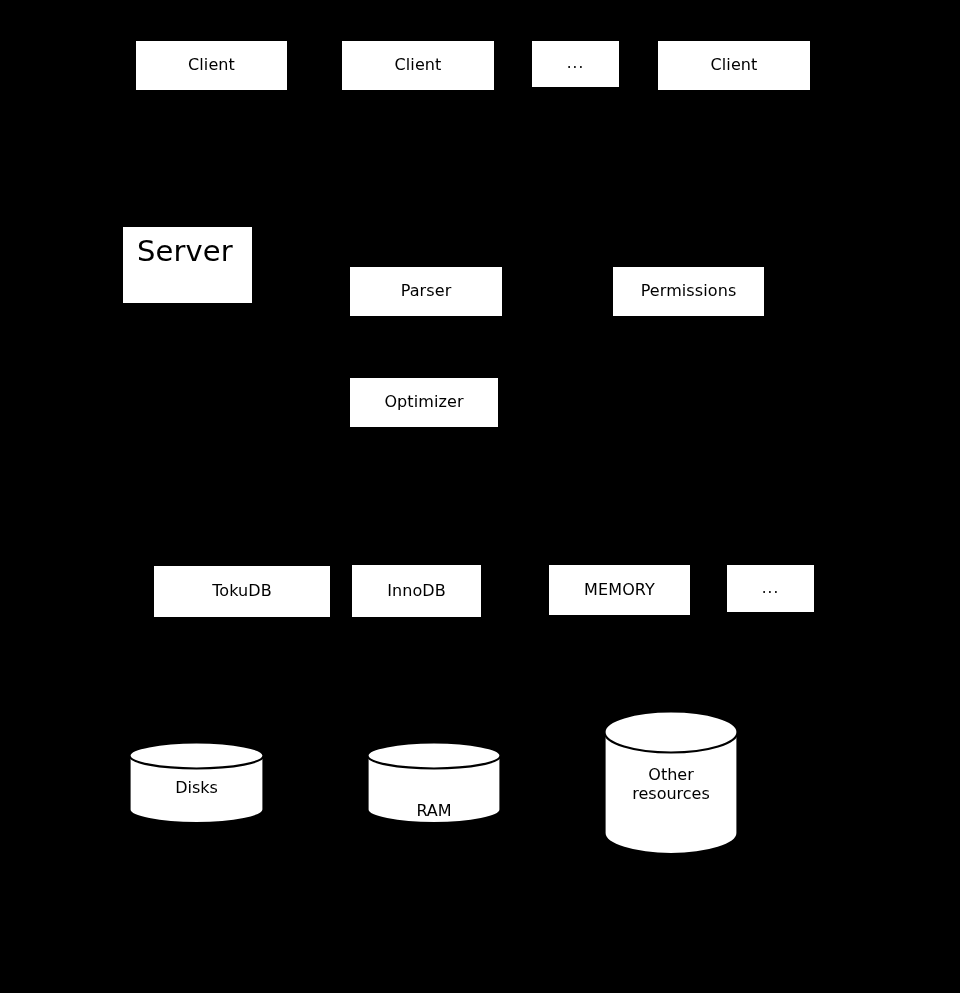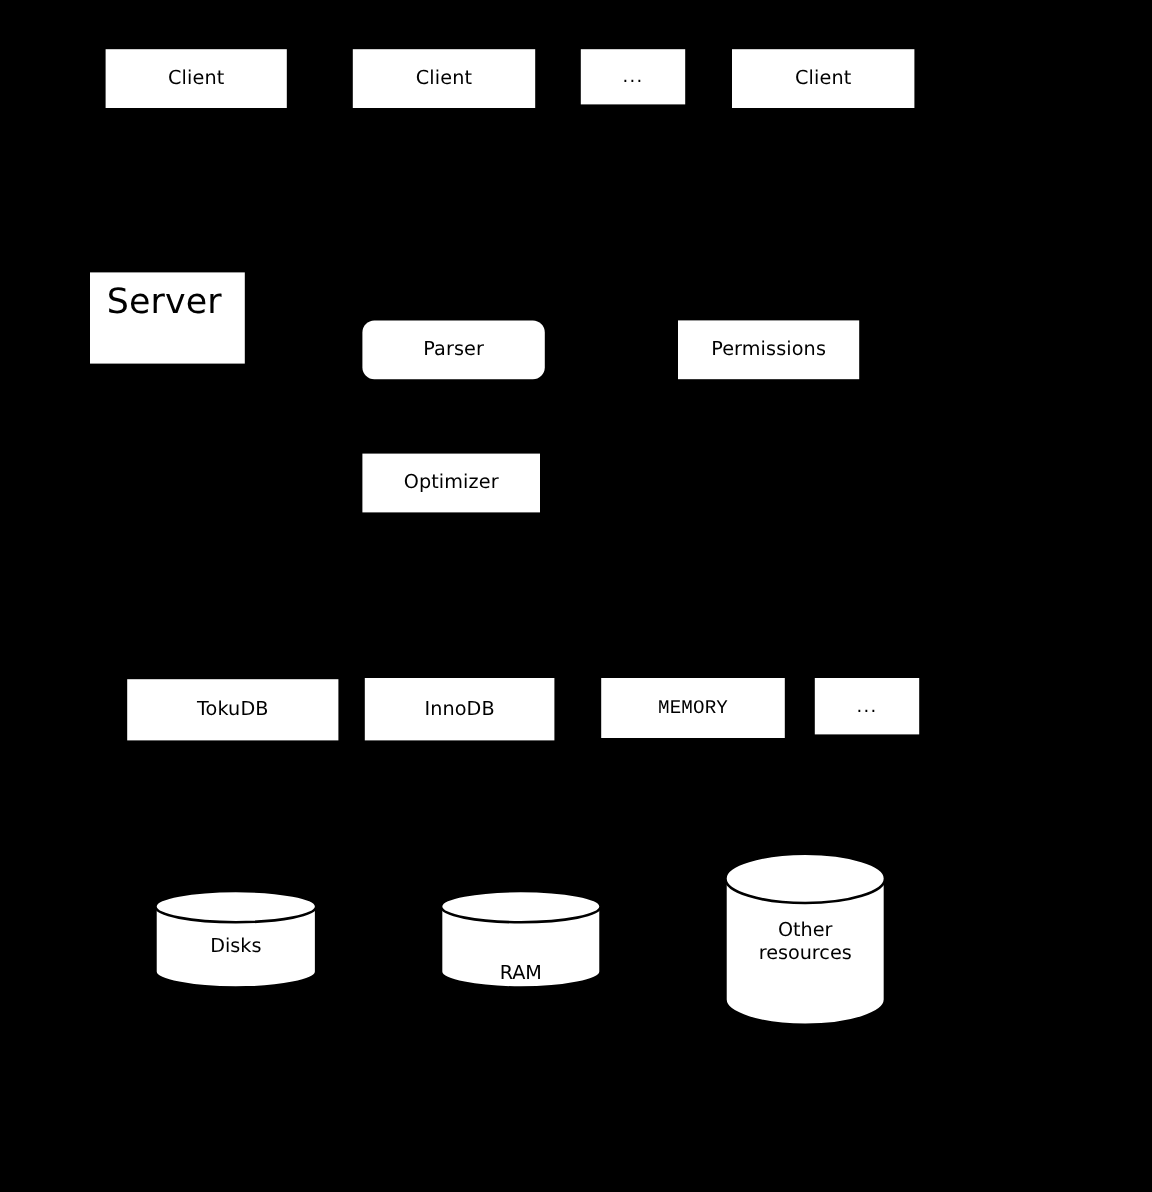--- a/index.html
+++ b/index.html
@@ -27,20 +27,21 @@
     box-sizing: border-box;
     display: flex;
     align-items: center;
     justify-content: center;
     text-align: center;
     line-height: 1.18;
     font-size: 16px;
     letter-spacing: 0.1px;
     white-space: pre-line;
     user-select: none;
+    margin-left: 48px;
   }
   .node.dots   { font-size: 15px; letter-spacing: 1px; }
   
   .node.group {
     align-items: flex-start;
     justify-content: flex-start;
     font-size: 29px;
     padding: 7px 0 0 14px;
   }
   
@@ -74,31 +75,31 @@
 
   <div class="node" style="left:294px; top:41px; width:152px; height:49px;">Client</div>
 
   <div class="node dots" style="left:484px; top:41px; width:87px; height:46px;">...</div>
 
   <div class="node" style="left:610px; top:41px; width:152px; height:49px;">Client</div>
 
   <div class="node group" style="left:75px; top:227px; width:129px; height:76px;">Server</div>
 
 
-  <div class="node" style="left:302px; top:267px; width:152px; height:49px;border-radius:10px;">Parser</div>
+  <div class="node" style="left:302px; top:267px; width:152px; height:49px;">Parser</div>
 
   <div class="node" style="left:565px; top:267px; width:151px; height:49px;">Permissions</div>
 
   <div class="node" style="left:302px; top:378px; width:148px; height:49px;">Optimizer</div>
 
   <div class="node" style="left:106px; top:566px; width:176px; height:51px;">TokuDB</div>
 
-  <div class="node" style="left:304px; top:565px; width:158px; height:52px;">InnoDB</div>
+  <div class="node" style="left:304px; top:565px; width:129px; height:52px;">InnoDB</div>
 
-  <div class="node" style="left:501px; top:565px; width:153px; height:50px;font-family:Liberation Mono, monospace;">MEMORY</div>
+  <div class="node" style="left:501px; top:565px; width:141px; height:50px;">MEMORY</div>
 
   <div class="node dots" style="left:679px; top:565px; width:87px; height:47px;">...</div>
 
   <div class="cyl" style="left:128px; top:742px; width:137px; height:81px;">
     <svg viewBox="0 0 137 81" preserveAspectRatio="none">
       <path d="M1.5,13.5 L1.5,67.5 A67,13.5 0 0 0 135.5,67.5 L135.5,13.5 Z" fill="#ffffff" stroke="#000000" stroke-width="2.2"></path>
       <ellipse cx="68.5" cy="13.5" rx="67" ry="13" fill="#ffffff" stroke="#000000" stroke-width="2.2"></ellipse>
     </svg>
     <div class="cyl-label" style="top:37px;">Disks</div>
   </div>

